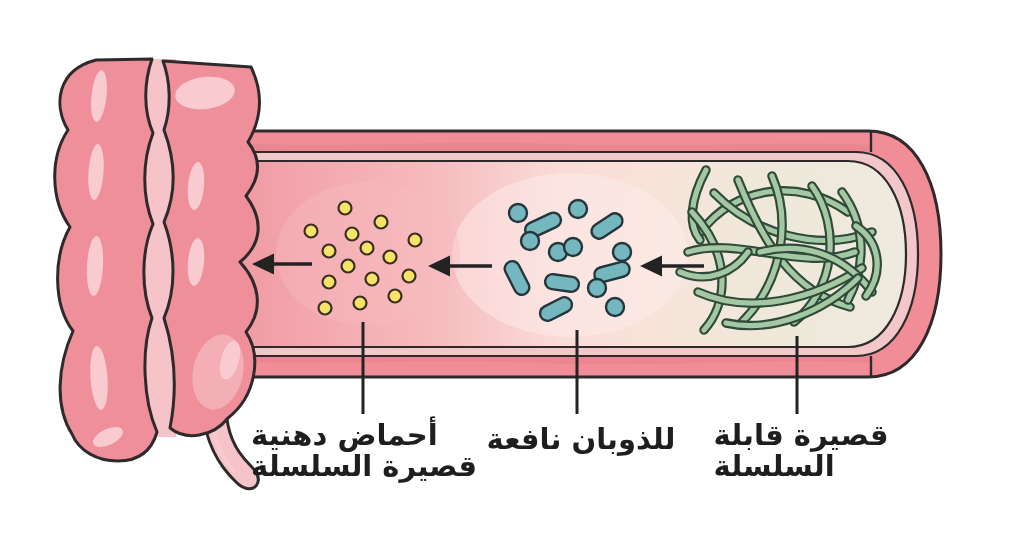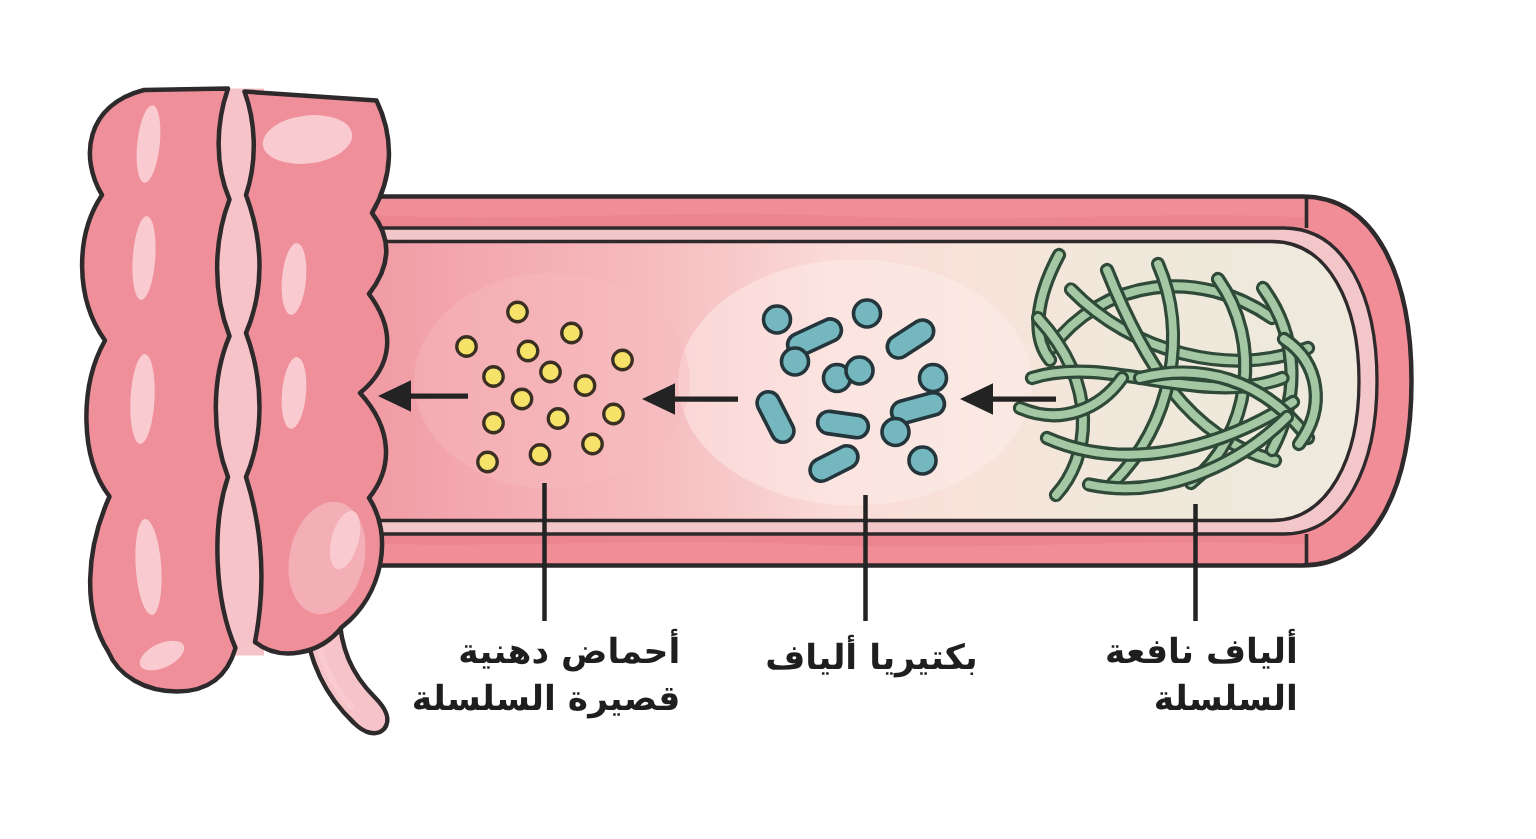--- a/index.html
+++ b/index.html
@@ -32,23 +32,23 @@
   .gut-body{fill:var(--intestine-body,#ef8f99);stroke:var(--outline,#2e2a2b);stroke-width:3;stroke-linejoin:round;}
   .gut-strip{fill:var(--intestine-strip,#f5c3c8);}
   .gut-hi{fill:var(--intestine-highlight,#f9cbd0);}
   .gut-hi-soft{fill:var(--intestine-highlight-soft,#f4aeb6);}
   .appendix{fill:var(--intestine-strip,#f5c3c8);stroke:var(--outline,#2e2a2b);stroke-width:3;stroke-linejoin:round;}
   .appendix-hi{fill:none;stroke:var(--intestine-highlight,#f9cbd0);stroke-width:4;stroke-linecap:round;}
 
   
   .lbl{
     position:absolute;transform:translateX(-50%);
-    direction:rtl;text-align:right;white-space:nowrap;
+    direction:rtl;text-align:left;white-space:nowrap;
     color:var(--label-text,#1e1e1e);
-    font-weight:700;font-size:23px;line-height:31px;
+    font-weight:700;font-size:29px;line-height:31px;
   }
 </style>
 </head>
 <body>
 
 <div class="stage">
 
 <svg viewBox="0 0 1024 559" width="1024" height="559">
   <defs>
     <linearGradient id="lumenGrad" gradientUnits="userSpaceOnUse" x1="237" y1="254" x2="906" y2="254">
@@ -196,20 +196,20 @@
       <ellipse class="gut-hi" cx="230" cy="360" rx="9" ry="20" transform="rotate(15 230 360)"></ellipse>
     </g>
   </g>
 </svg>
 
 <div class="lbl" style="left:364px;top:420px">
   <div>أحماض دهنية</div>
   <div>قصيرة السلسلة</div>
 </div>
 <div class="lbl" style="left:581px;top:424px">
-  <div>بكتيريا ألياف</div>
+  <div>للذوبان نافعة</div>
 </div>
 <div class="lbl" style="left:801px;top:420px">
-  <div>ألياف نافعة</div>
+  <div>قصيرة قابلة</div>
   <div>السلسلة</div>
 </div>
 
 </div>
 
 </body></html>

